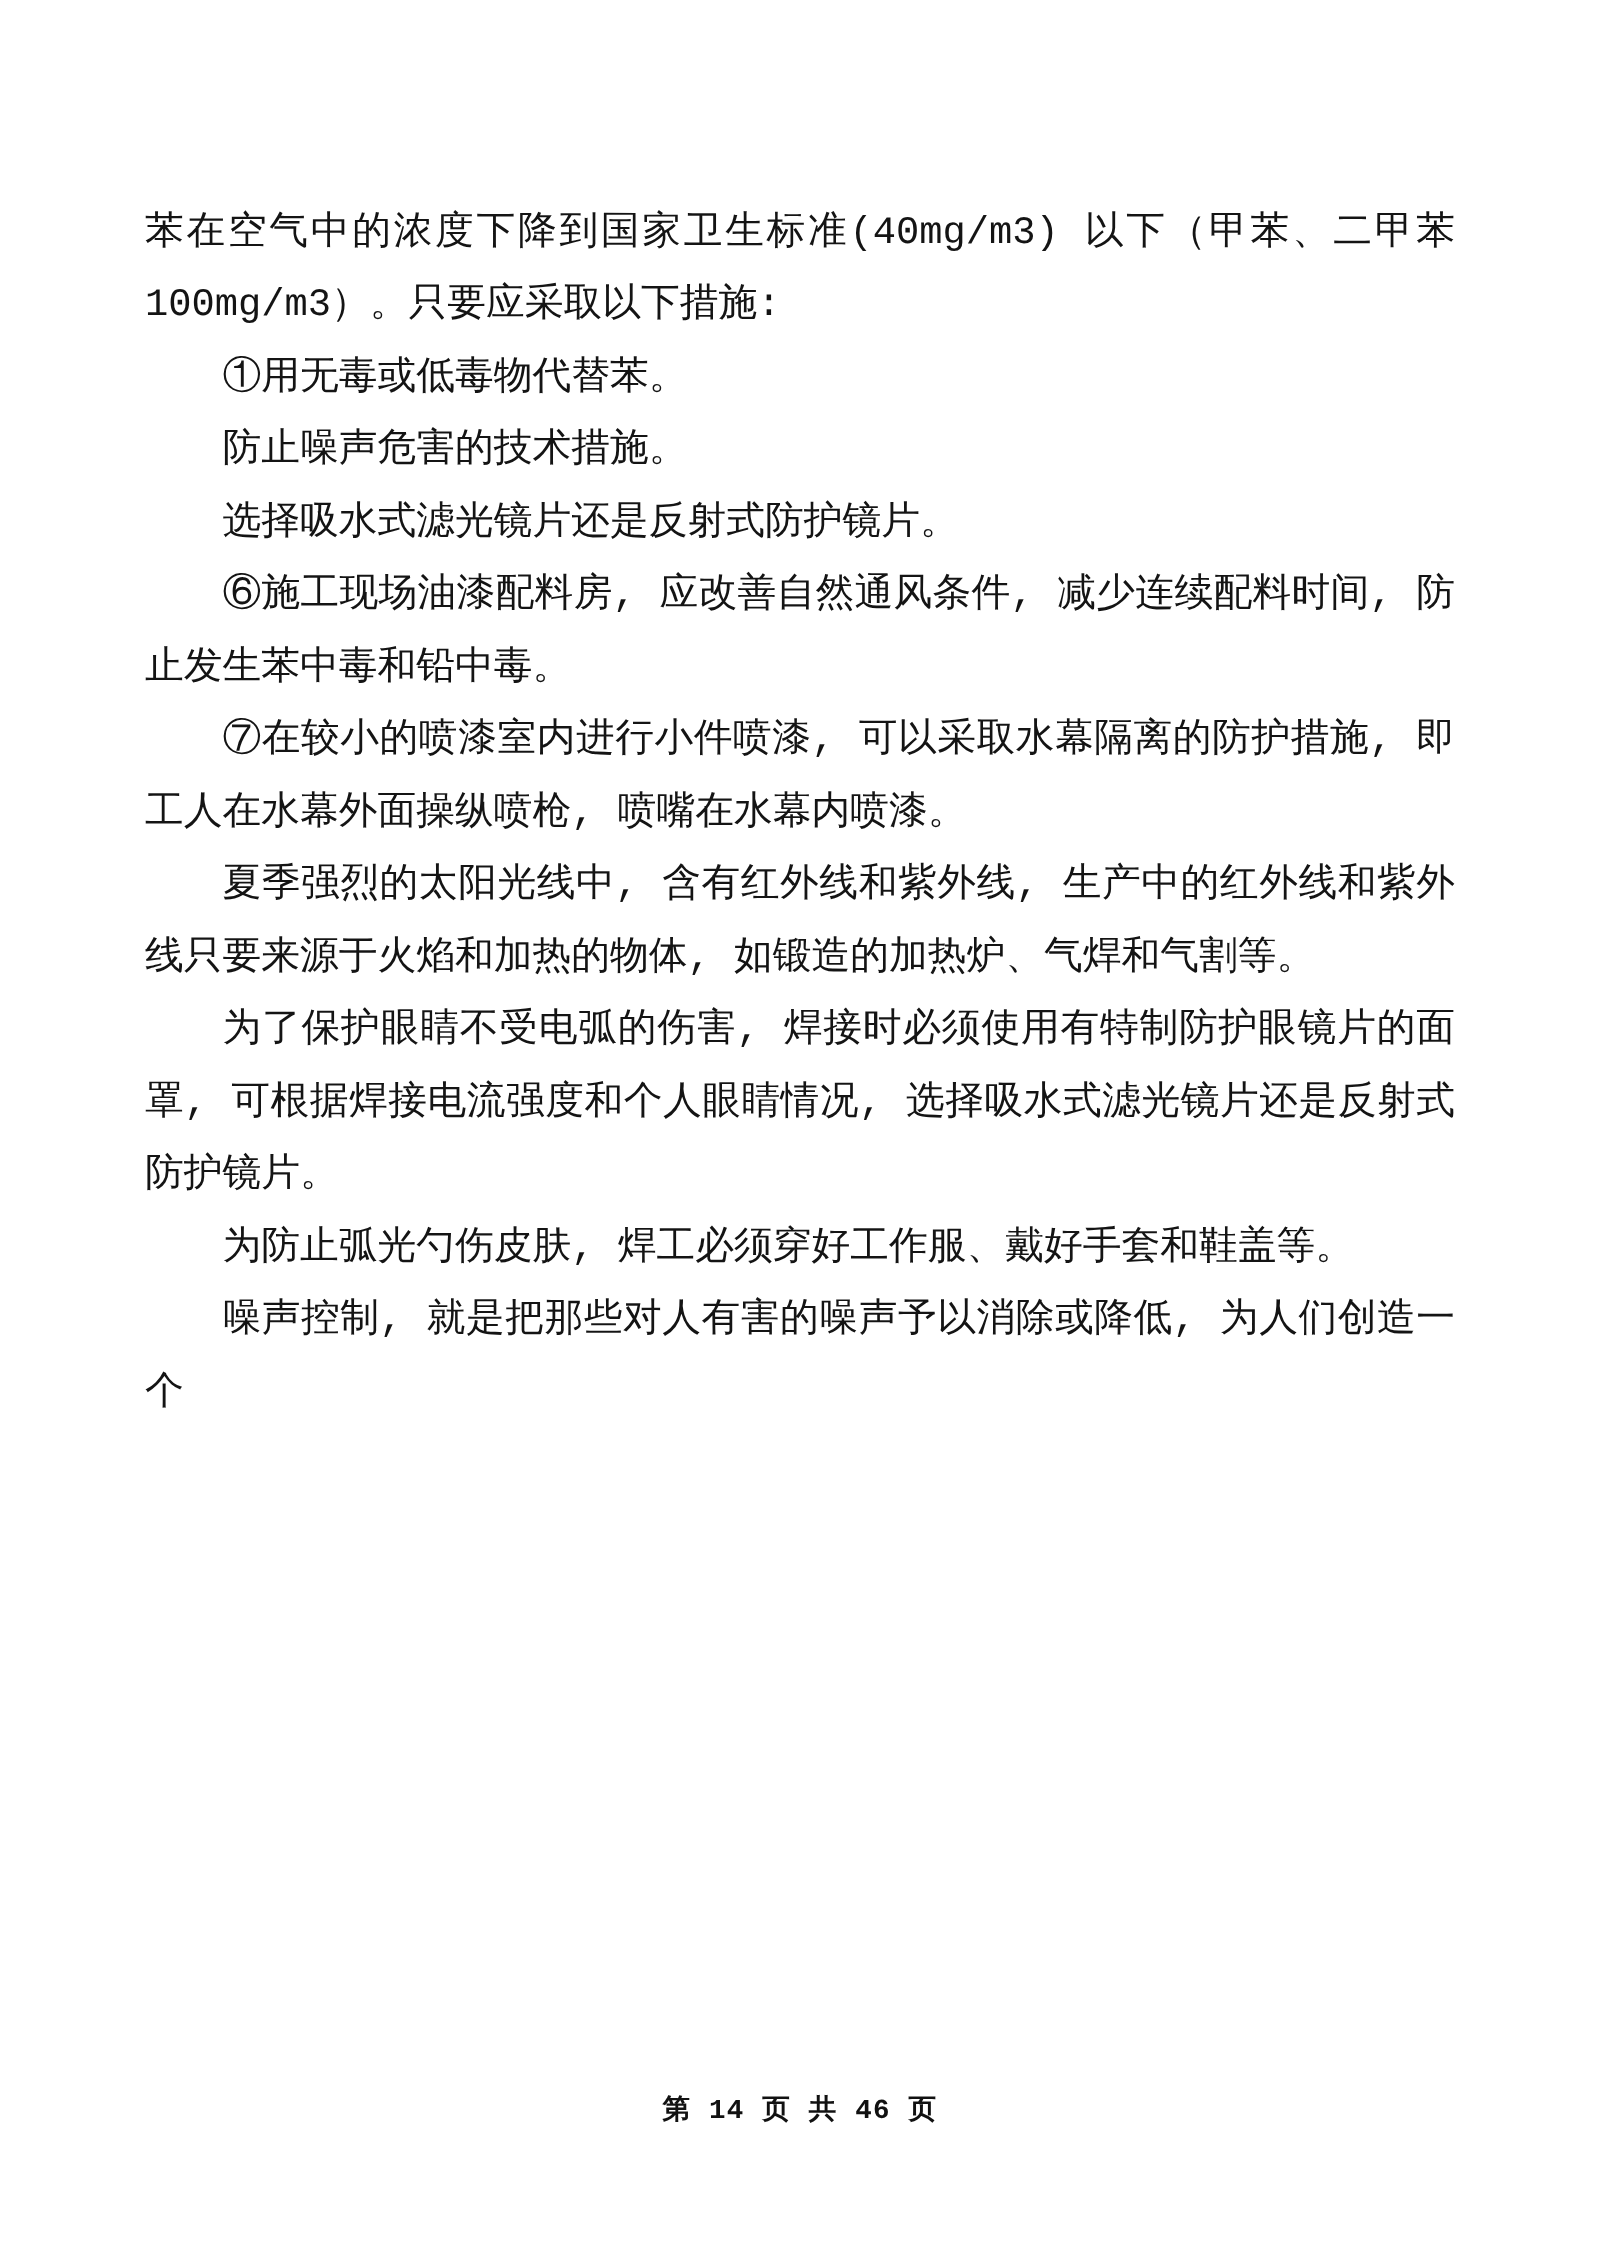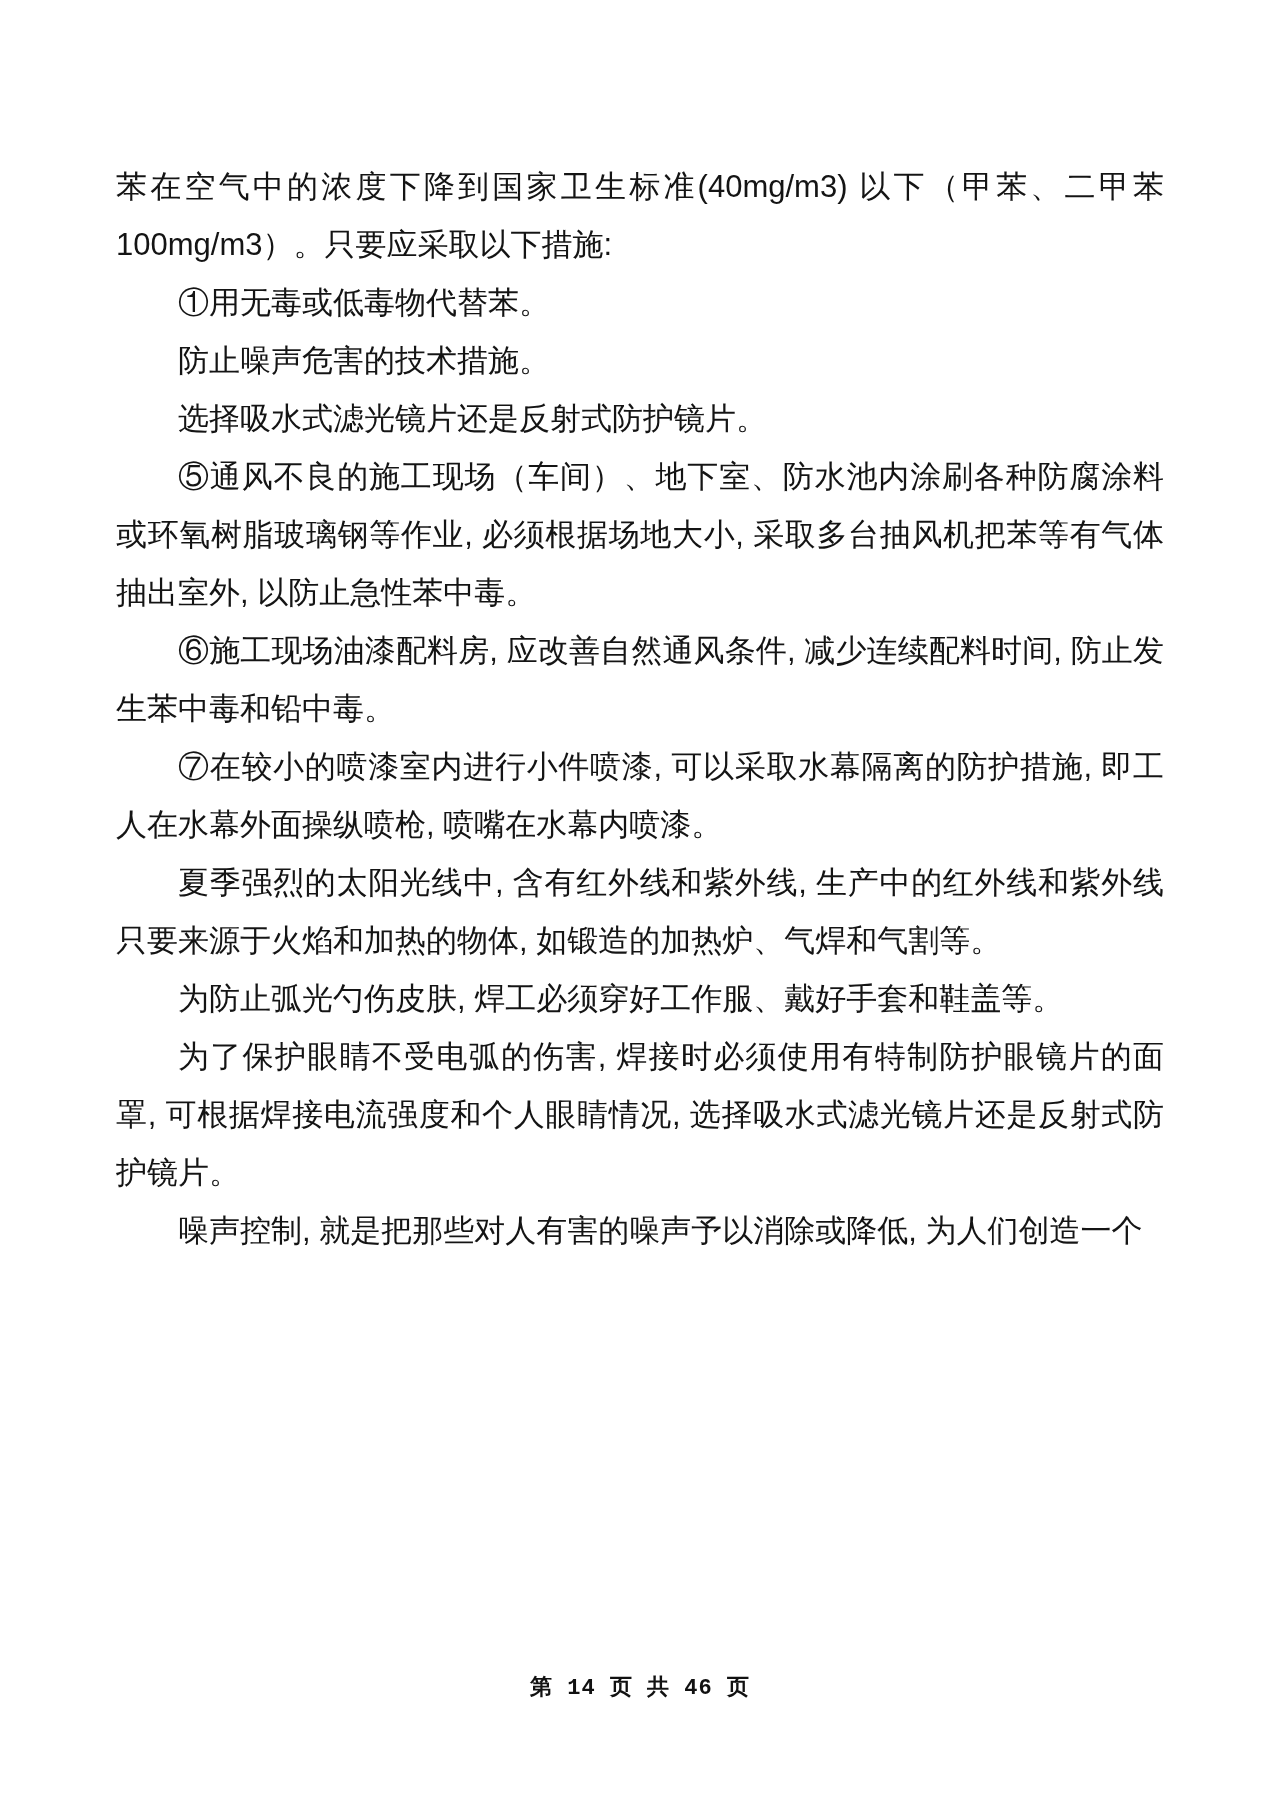--- a/index.html
+++ b/index.html
@@ -13,21 +13,21 @@
     height: 1810px;
     background: #ffffff;
     color: #000000;
     overflow: hidden;
   }
   .content {
     position: absolute;
     left: 116px;
     top: 158px;
     width: 1048px;
-    font-family: Liberation Sans, sans-serif;
+    font-family: Liberation Mono, monospace;
     font-size: 31px;
     line-height: 58px;
     text-align: justify;
     color: #141414;
   }
   .content p {
     margin: 0;
     padding: 0;
   }
   .content p.indent {
@@ -49,24 +49,23 @@
 </head>
 <body>
 
 <div class="page">
 
   <div class="content">
     <p>苯在空气中的浓度下降到国家卫生标准(40mg/m3) 以下（甲苯、二甲苯100mg/m3）。只要应采取以下措施:</p>
     <p class="indent">①用无毒或低毒物代替苯。</p>
     <p class="indent">防止噪声危害的技术措施。</p>
     <p class="indent">选择吸水式滤光镜片还是反射式防护镜片。</p>
-    <p class="indent">⑤通风不良的施工现场（车间）、地下室、防水池内涂刷各种防腐涂料或环氧树脂玻璃钢等作业, 必须根据场地大小, 采取多台抽风机把苯等有气体抽出室外, 以防止急性苯中毒。</p>
     <p class="indent">⑥施工现场油漆配料房, 应改善自然通风条件, 减少连续配料时间, 防止发生苯中毒和铅中毒。</p>
     <p class="indent">⑦在较小的喷漆室内进行小件喷漆, 可以采取水幕隔离的防护措施, 即工人在水幕外面操纵喷枪, 喷嘴在水幕内喷漆。</p>
     <p class="indent">夏季强烈的太阳光线中, 含有红外线和紫外线, 生产中的红外线和紫外线只要来源于火焰和加热的物体, 如锻造的加热炉、气焊和气割等。</p>
+    <p class="indent">为了保护眼睛不受电弧的伤害, 焊接时必须使用有特制防护眼镜片的面罩, 可根据焊接电流强度和个人眼睛情况, 选择吸水式滤光镜片还是反射式防护镜片。</p>
     <p class="indent">为防止弧光勺伤皮肤, 焊工必须穿好工作服、戴好手套和鞋盖等。</p>
-    <p class="indent">为了保护眼睛不受电弧的伤害, 焊接时必须使用有特制防护眼镜片的面罩, 可根据焊接电流强度和个人眼睛情况, 选择吸水式滤光镜片还是反射式防护镜片。</p>
     <p class="indent">噪声控制, 就是把那些对人有害的噪声予以消除或降低, 为人们创造一个</p>
   </div>
 
   <div class="footer">第 14 页 共 46 页</div>
 
 </div>
 
 </body></html>

